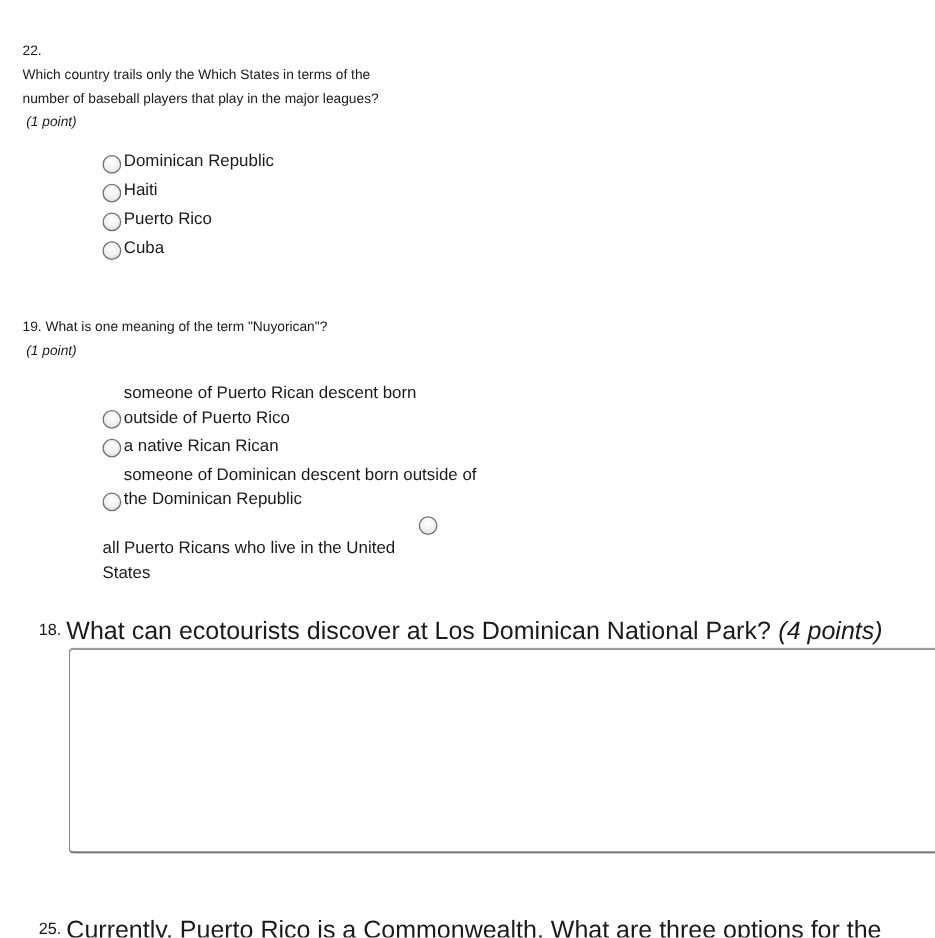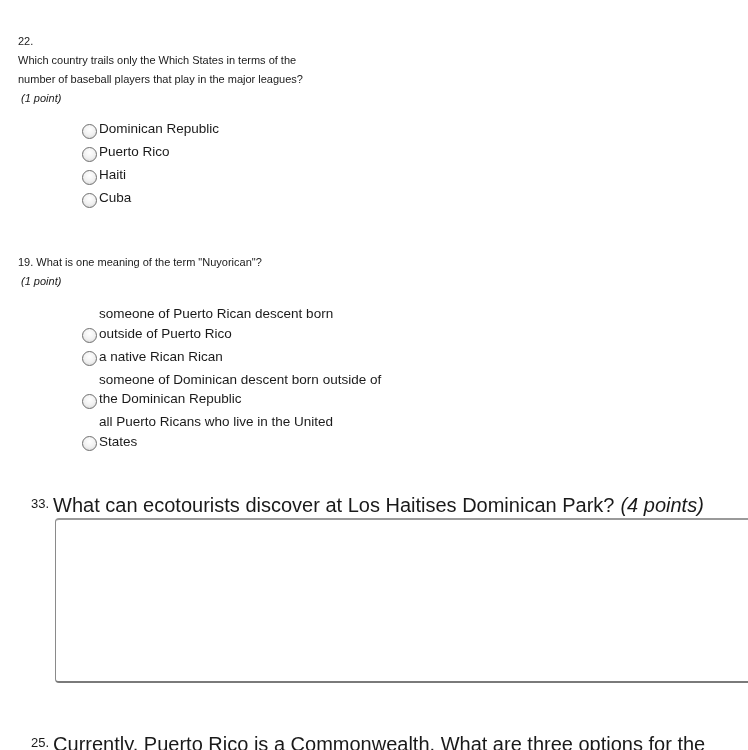--- a/index.html
+++ b/index.html
@@ -40,25 +40,25 @@
   <span class="num">number of baseball players that play in the major leagues?</span>
   <span class="pts">(1 point)</span>
 </div>
 <div class="opts" style="top:119px;">
   <label class="opt">
     <span class="radio"></span>
     <span class="opt-label">Dominican Republic</span>
   </label>
   <label class="opt">
     <span class="radio"></span>
-    <span class="opt-label">Puerto Rico</span>
+    <span class="opt-label">Haiti</span>
   </label>
   <label class="opt">
     <span class="radio"></span>
-    <span class="opt-label">Haiti</span>
+    <span class="opt-label">Puerto Rico</span>
   </label>
   <label class="opt">
     <span class="radio"></span>
     <span class="opt-label">Cuba</span>
   </label>
 </div>
 
 <div class="q-small" style="top:253px;">
   <span class="num">19.  What is one meaning of the term "Nuyorican"?</span>
   <span class="pts">(1 point)</span>
@@ -69,26 +69,26 @@
     <span class="opt-label">someone of Puerto Rican descent born outside of Puerto Rico</span>
   </label>
   <label class="opt" style="width:280px;">
     <span class="radio"></span>
     <span class="opt-label">a native Rican Rican</span>
   </label>
   <label class="opt" style="width:300px;">
     <span class="radio"></span>
     <span class="opt-label">someone of Dominican descent born outside of the Dominican Republic</span>
   </label>
-  <label class="opt" style="width:270px;">
+  <label class="opt" style="width:270px;flex-direction:column;">
     <span class="radio"></span>
     <span class="opt-label">all Puerto Ricans who live in the United States</span>
   </label>
 </div>
 
 <div class="q24">
-  <sup>33.</sup><span>What can ecotourists discover at Los Haitises Dominican Park?</span><span class="pts-i">(4 points)</span>
+  <sup>18.</sup><span>What can ecotourists discover at Los Dominican National Park?</span><span class="pts-i">(4 points)</span>
 </div>
 <textarea class="answer-box" style=""></textarea>
 
 <div class="q25">
   <sup>25.</sup><span>Currently, Puerto Rico is a Commonwealth. What are three options for the</span>
 </div>
 
 </body></html>

